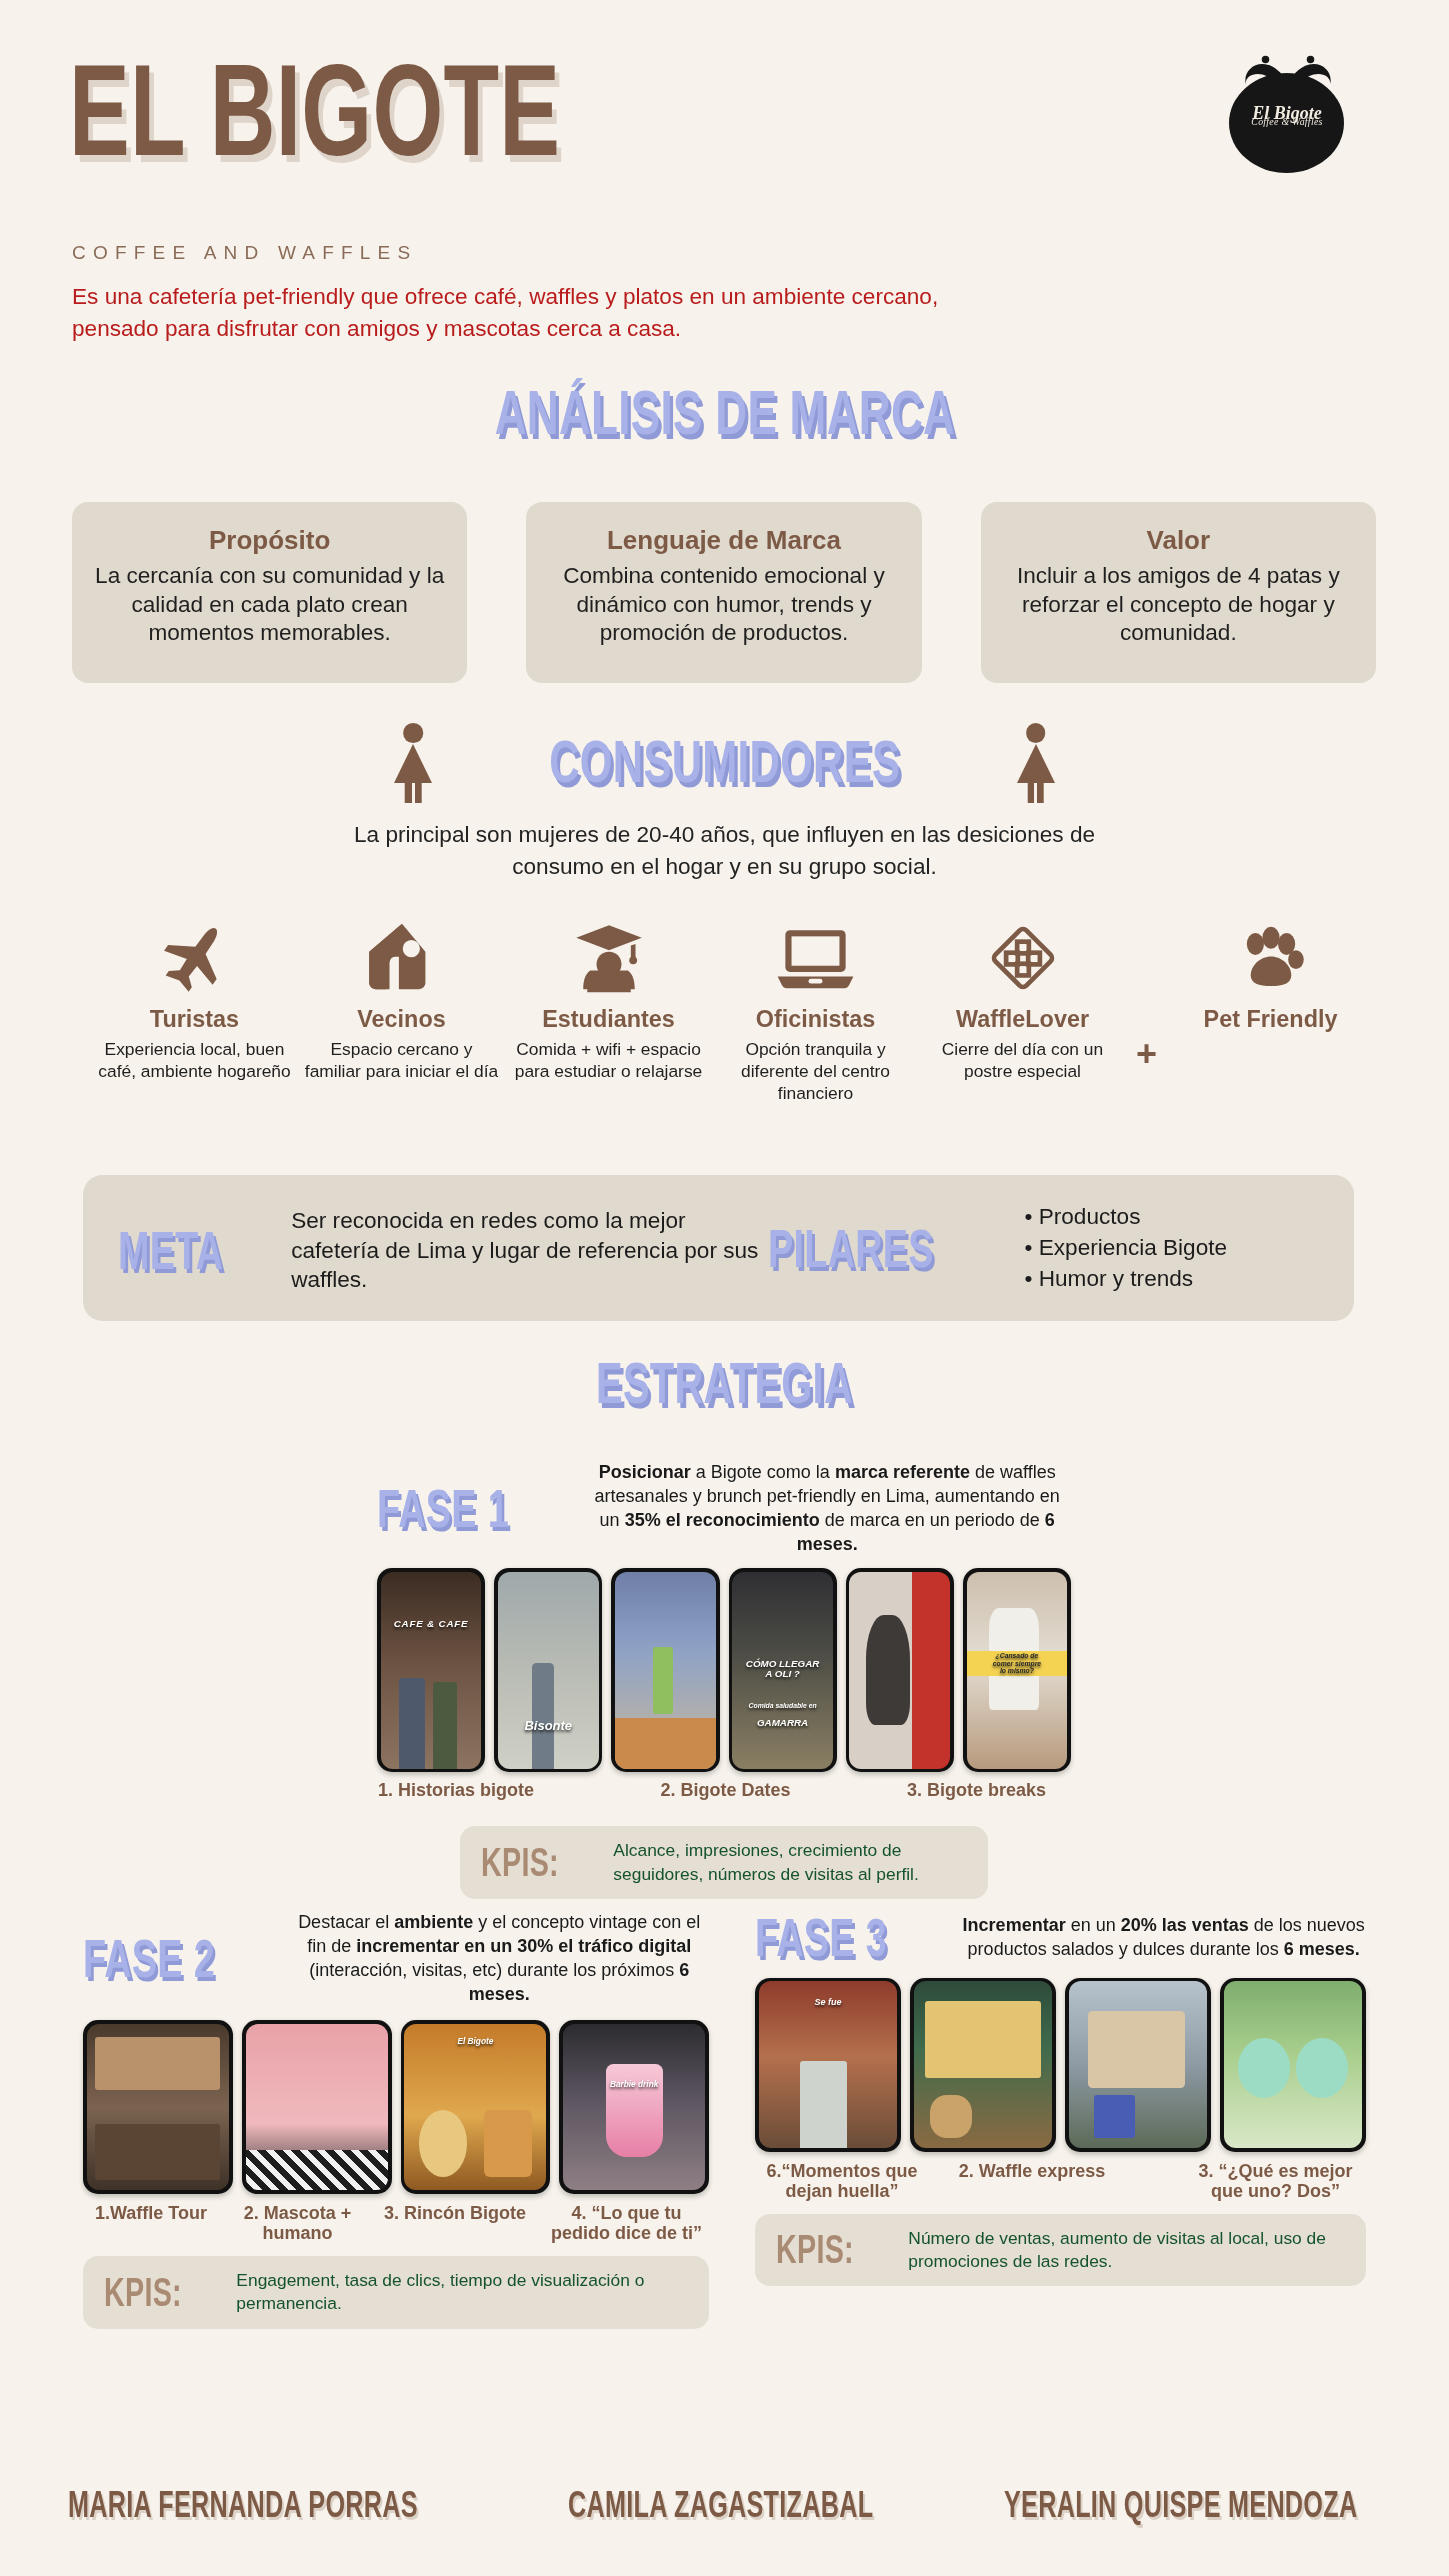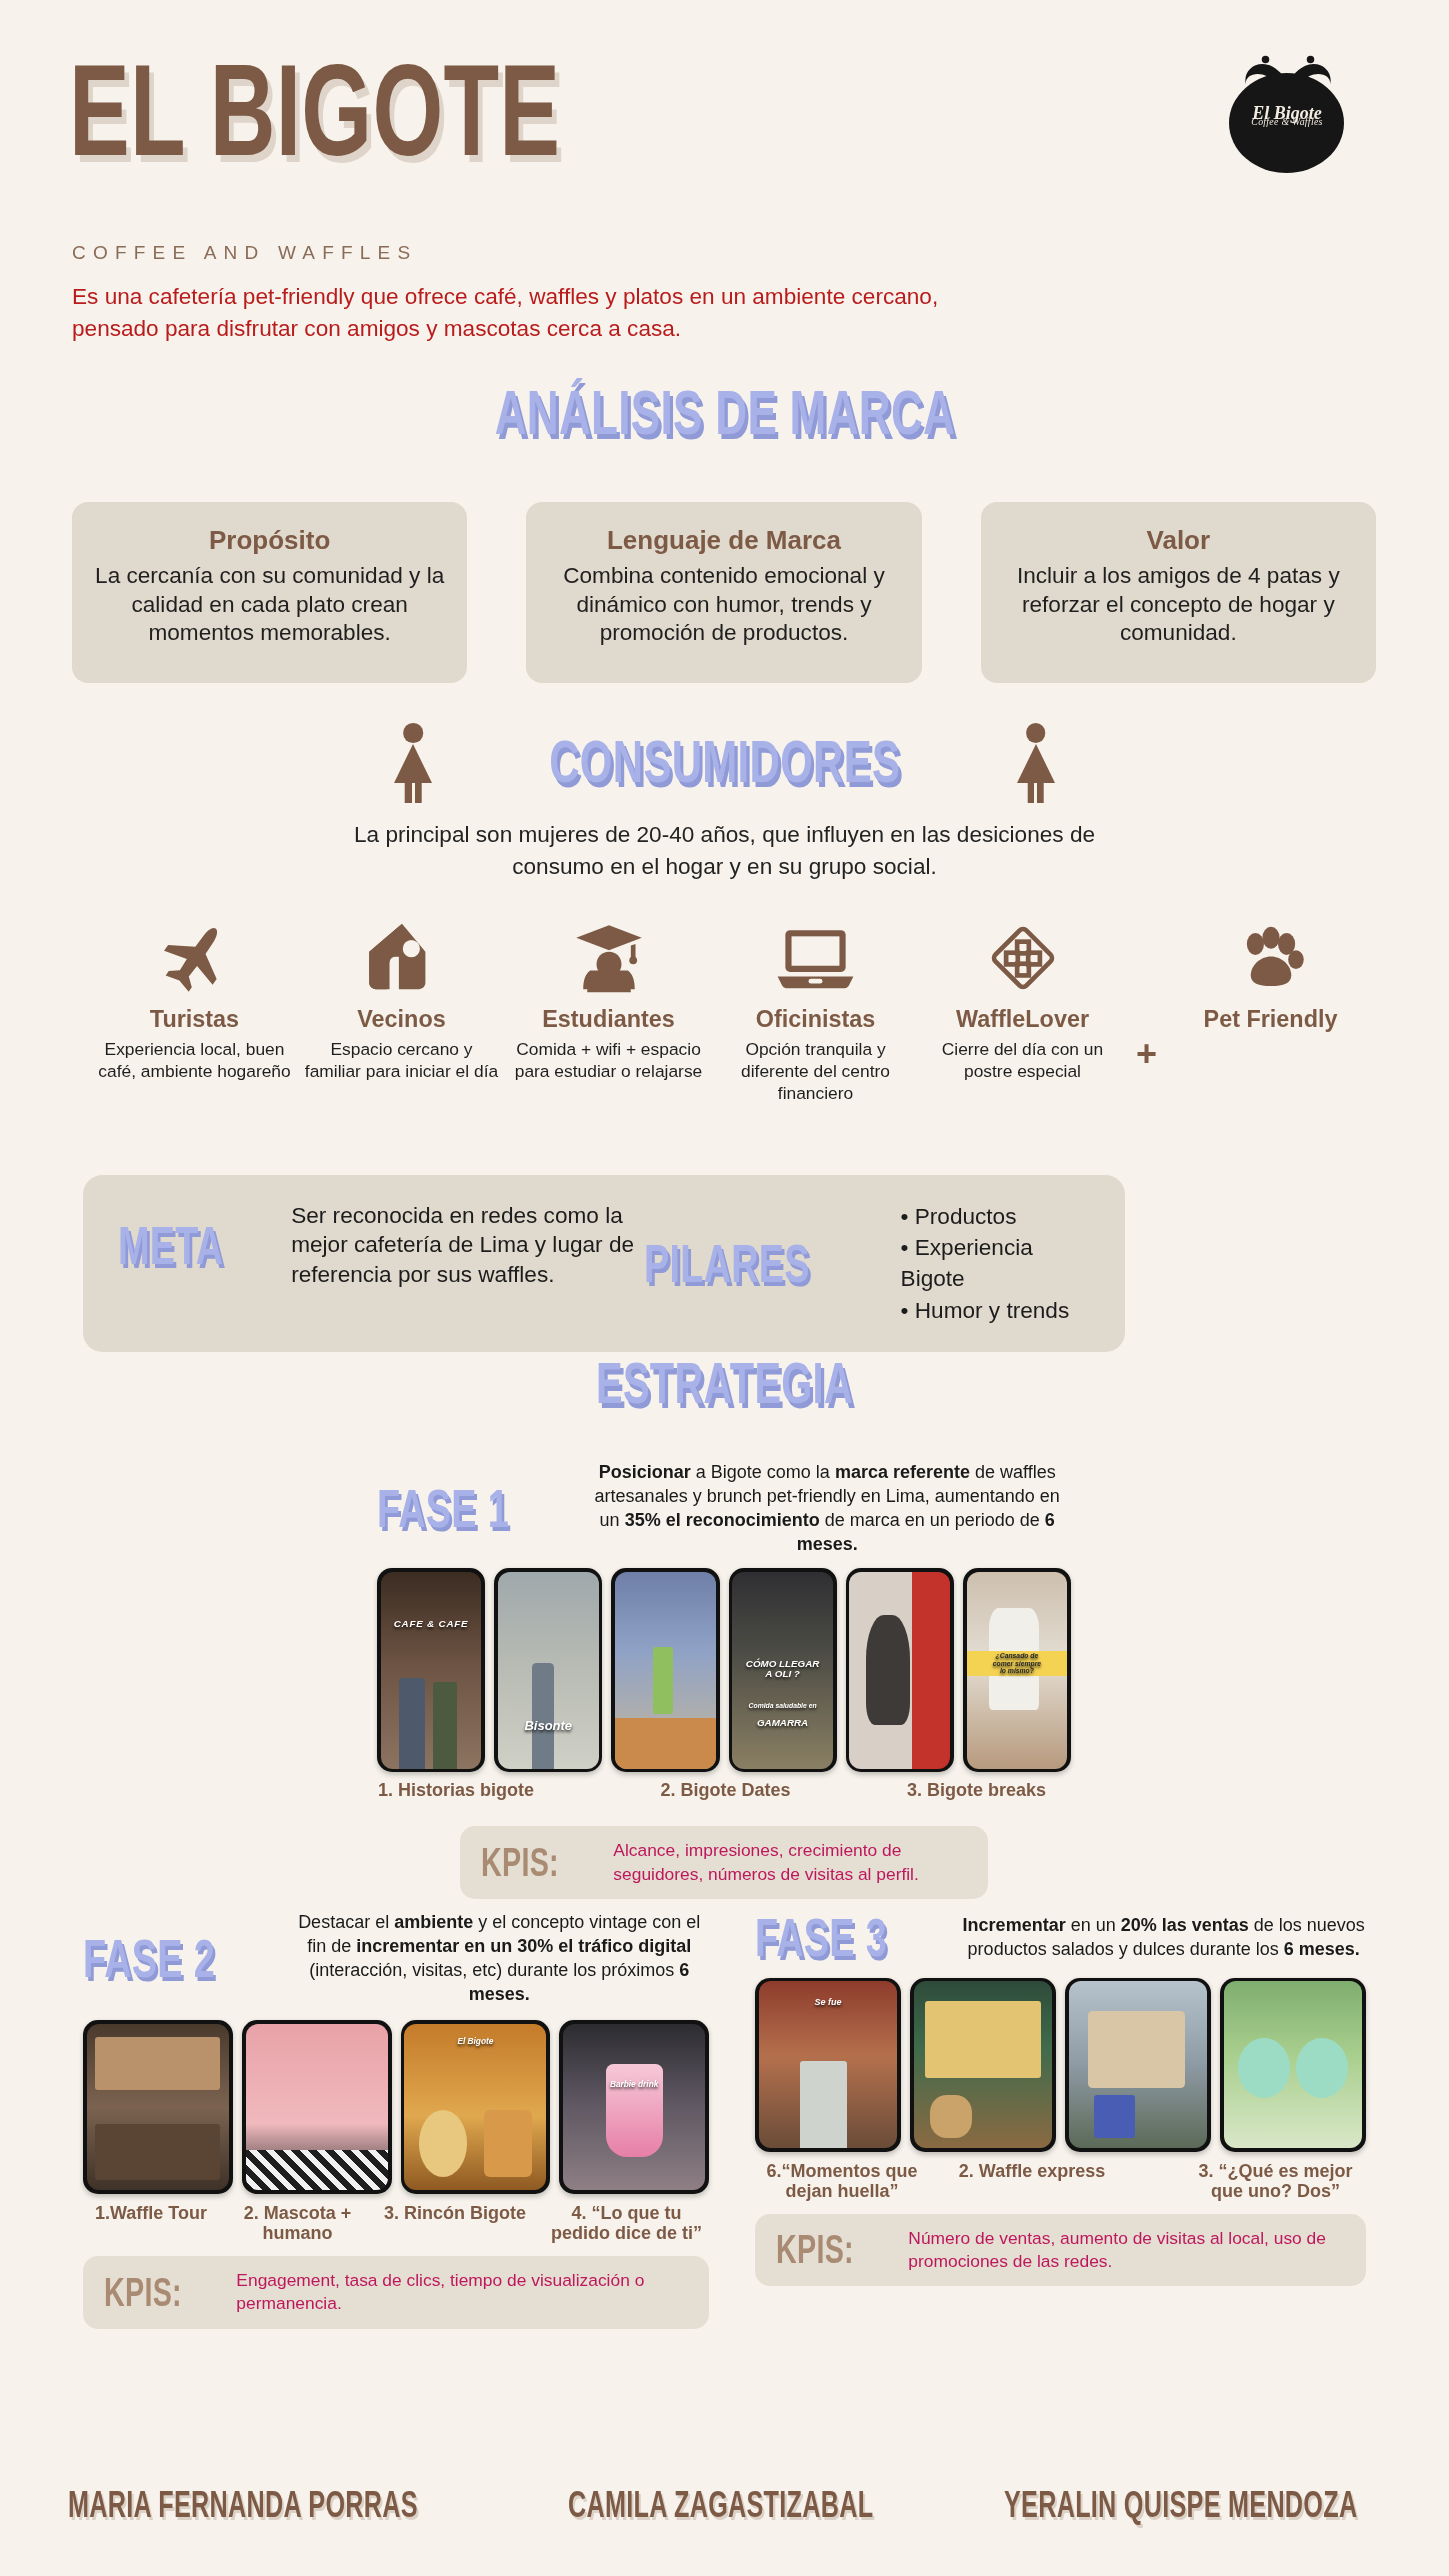--- a/index.html
+++ b/index.html
@@ -140,23 +140,23 @@
   .type .ico{height:91px;display:flex;align-items:flex-end;justify-content:center;margin-bottom:9px;}
   .type h4{font-size:23.4px;color:var(--brown);font-weight:bold;margin-bottom:4.5px;}
   .type p{font-size:17.4px;line-height:1.28;color:#1f1f1f;}
   .plus{
     flex:0 0 41px;font-size:36px;color:var(--brown);font-weight:bold;
     align-self:center;padding-top:97px;text-align:center;
   }
 
   
   .band{
-    position:absolute;left:83px;top:1175px;width:1042px;
+    position:absolute;left:83px;top:1175px;width:1271px;
     background:var(--card);border-radius:19.6px;
-    padding:26px 35px;display:flex;align-items:flex-start;
+    padding:26px 35px;display:flex;align-items:flex-end;
   }
   .band-left{display:flex;align-items:center;gap:22.6px;flex:1.18;}
   .band-right{display:flex;align-items:center;gap:19.6px;flex:1;}
   .band .lbl{
     font-size:54px;line-height:1;color:var(--peri);
     text-shadow:3.8px 3.8px 0 var(--peri-shadow);
     flex:0 0 auto;
   }
   .band p{font-size:22.6px;line-height:1.30;color:#1c1c1c;}
   .band ul{list-style:none;font-size:22.6px;line-height:1.38;color:#1c1c1c;}
@@ -187,21 +187,21 @@
     text-align:center;line-height:1.12;
   }
 
   .kpis{
     background:var(--card2);border-radius:15px;
     padding:13px 21px;display:flex;align-items:center;gap:21px;
   }
   .kpis .klabel{
     font-size:41px;line-height:1;color:#a98b74;flex:0 0 auto;
   }
-  .kpis p{font-size:17.4px;line-height:1.34;color:#be185d;}
+  .kpis p{font-size:17.4px;line-height:1.34;color:#14532d;}
 
   
   .footer{
     position:absolute;left:0;bottom:53px;width:100%;
     display:flex;justify-content:space-around;align-items:center;
     padding:0 68px;
   }
   .footer .nm{
     font-size:36px;line-height:1;color:var(--brown);
     text-shadow:3px 3px 0 rgba(125,90,69,.22);

